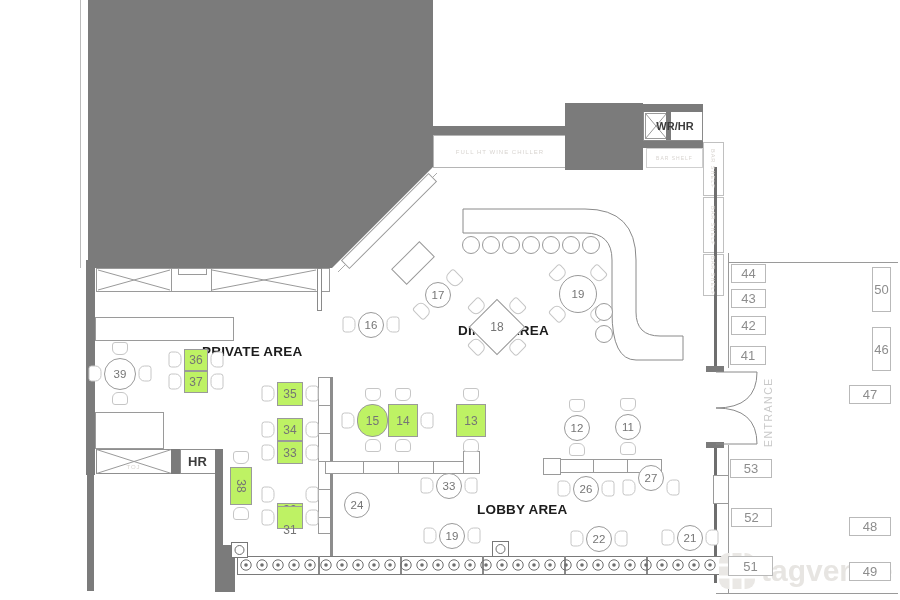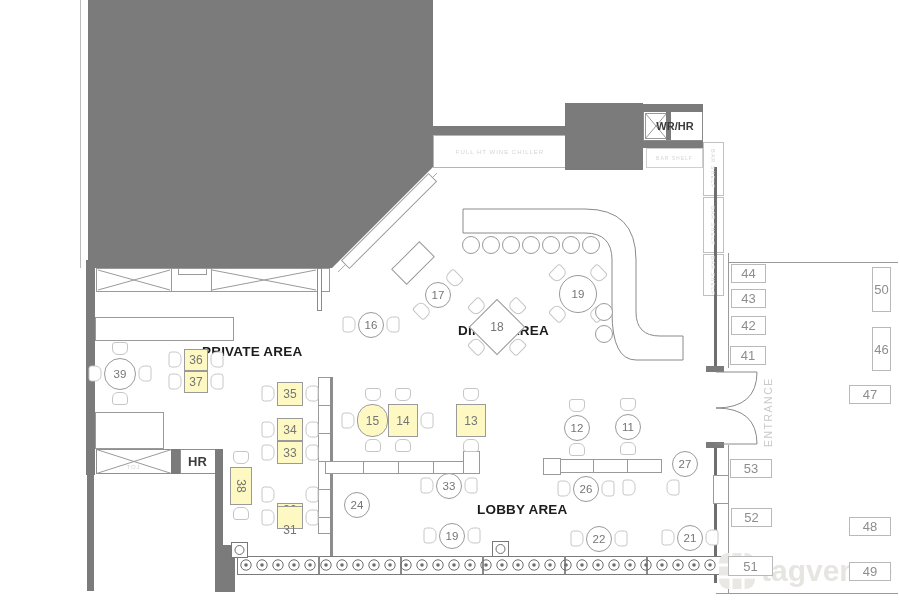--- a/index.html
+++ b/index.html
@@ -5,21 +5,21 @@
   *{margin:0;padding:0;box-sizing:border-box}
   html,body{width:900px;height:600px;background:#fff;overflow:hidden;
     font-family:"Liberation Sans",sans-serif}
   #plan{position:absolute;left:0;top:0;width:900px;height:600px}
   #structure{position:absolute;left:0;top:0}
   #furn{position:absolute;left:0;top:0;width:900px;height:600px}
   .chair{position:absolute;width:16px;height:13px;border:1px solid #c6c6c6;
     border-radius:3px 3px 6px 6px;background:#fff}
   .tround{position:absolute;border:1px solid #9a9a9a;border-radius:50%;background:#fff;
     display:flex;align-items:center;justify-content:center;font-size:11.5px;color:#757575}
-  .tsq{position:absolute;border:1px solid #9a9a9a;background:#fef9c3;
+  .tsq{position:absolute;border:1px solid #9a9a9a;background:#bef264;
     display:flex;align-items:center;justify-content:center;font-size:12px;color:#757575}
   .diamond{position:absolute;border:1px solid #9a9a9a;background:#fff}
   .dnum{position:absolute;display:flex;align-items:center;justify-content:center;
     font-size:12px;color:#757575}
   .plaque{position:absolute;border:1px solid #b9b9b9;background:#fff;
     display:flex;align-items:center;justify-content:center;font-size:13px;color:#8d8d8d}
   .stool{position:absolute;border:1px solid #9a9a9a;border-radius:50%;background:#fff}
   .rrect{position:absolute;border:1px solid #9a9a9a;background:#fff}
   .arealbl{position:absolute;font-weight:700;font-size:13.5px;color:#1c1c1c;
     letter-spacing:.2px;white-space:nowrap}
@@ -262,21 +262,21 @@
       <div class="chair" style="left: 620px; top: 442px; transform: rotate(180deg);"></div>
       <div class="tround" style="left: 615px; top: 414px; width: 26px; height: 26px;">11</div>
       <div class="chair" style="left: 419px; top: 479px; transform: rotate(270deg);"></div>
       <div class="chair" style="left: 463px; top: 479px; transform: rotate(90deg);"></div>
       <div class="tround" style="left: 436px; top: 473px; width: 26px; height: 26px;">33</div>
       <div class="chair" style="left: 556px; top: 482px; transform: rotate(270deg);"></div>
       <div class="chair" style="left: 600px; top: 482px; transform: rotate(90deg);"></div>
       <div class="tround" style="left: 573px; top: 476px; width: 26px; height: 26px;">26</div>
       <div class="chair" style="left: 621px; top: 481px; transform: rotate(270deg);"></div>
       <div class="chair" style="left: 665px; top: 481px; transform: rotate(90deg);"></div>
-      <div class="tround" style="left: 638px; top: 451px; width: 26px; height: 26px; margin-left: 34px;">27</div>
+      <div class="tround" style="left: 638px; top: 465px; width: 26px; height: 26px;">27</div>
       <div class="chair" style="left: 422px; top: 529px; transform: rotate(270deg);"></div>
       <div class="chair" style="left: 466px; top: 529px; transform: rotate(90deg);"></div>
       <div class="tround" style="left: 439px; top: 523px; width: 26px; height: 26px;">19</div>
       <div class="chair" style="left: 569px; top: 532px; transform: rotate(270deg);"></div>
       <div class="chair" style="left: 613px; top: 532px; transform: rotate(90deg);"></div>
       <div class="tround" style="left: 586px; top: 526px; width: 26px; height: 26px;">22</div>
       <div class="chair" style="left: 660px; top: 531px; transform: rotate(270deg);"></div>
       <div class="chair" style="left: 704px; top: 531px; transform: rotate(90deg);"></div>
       <div class="tround" style="left: 677px; top: 525px; width: 26px; height: 26px;">21</div>
       <div class="tround" style="left: 344px; top: 492px; width: 26px; height: 26px;">24</div>

